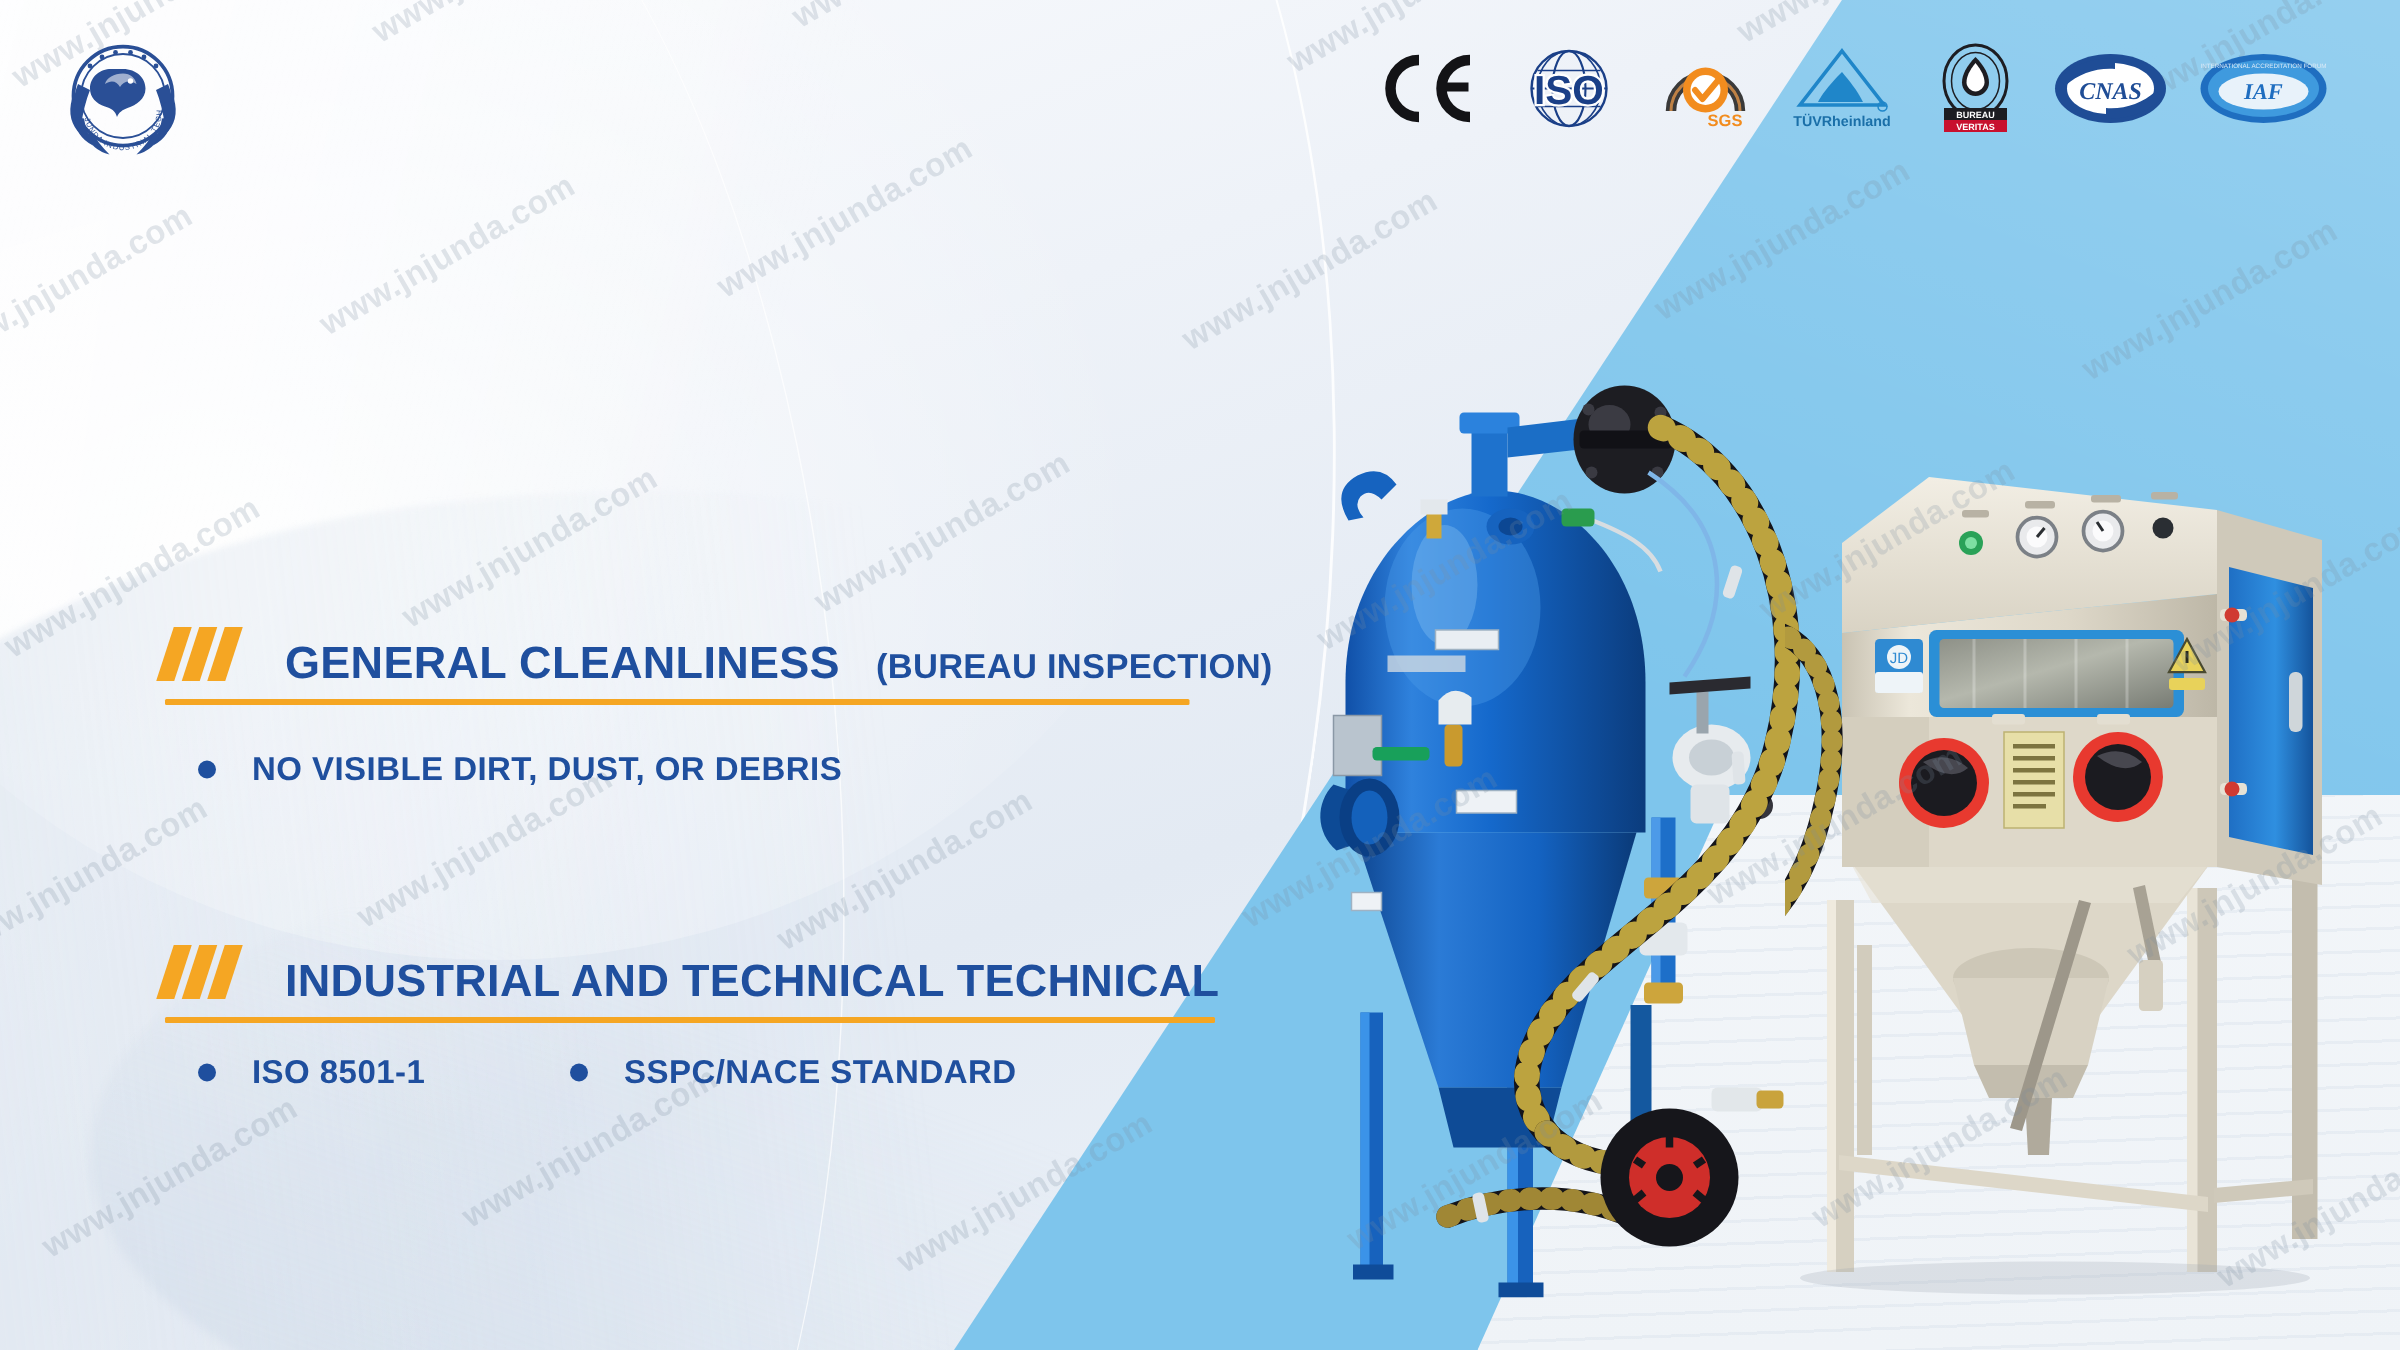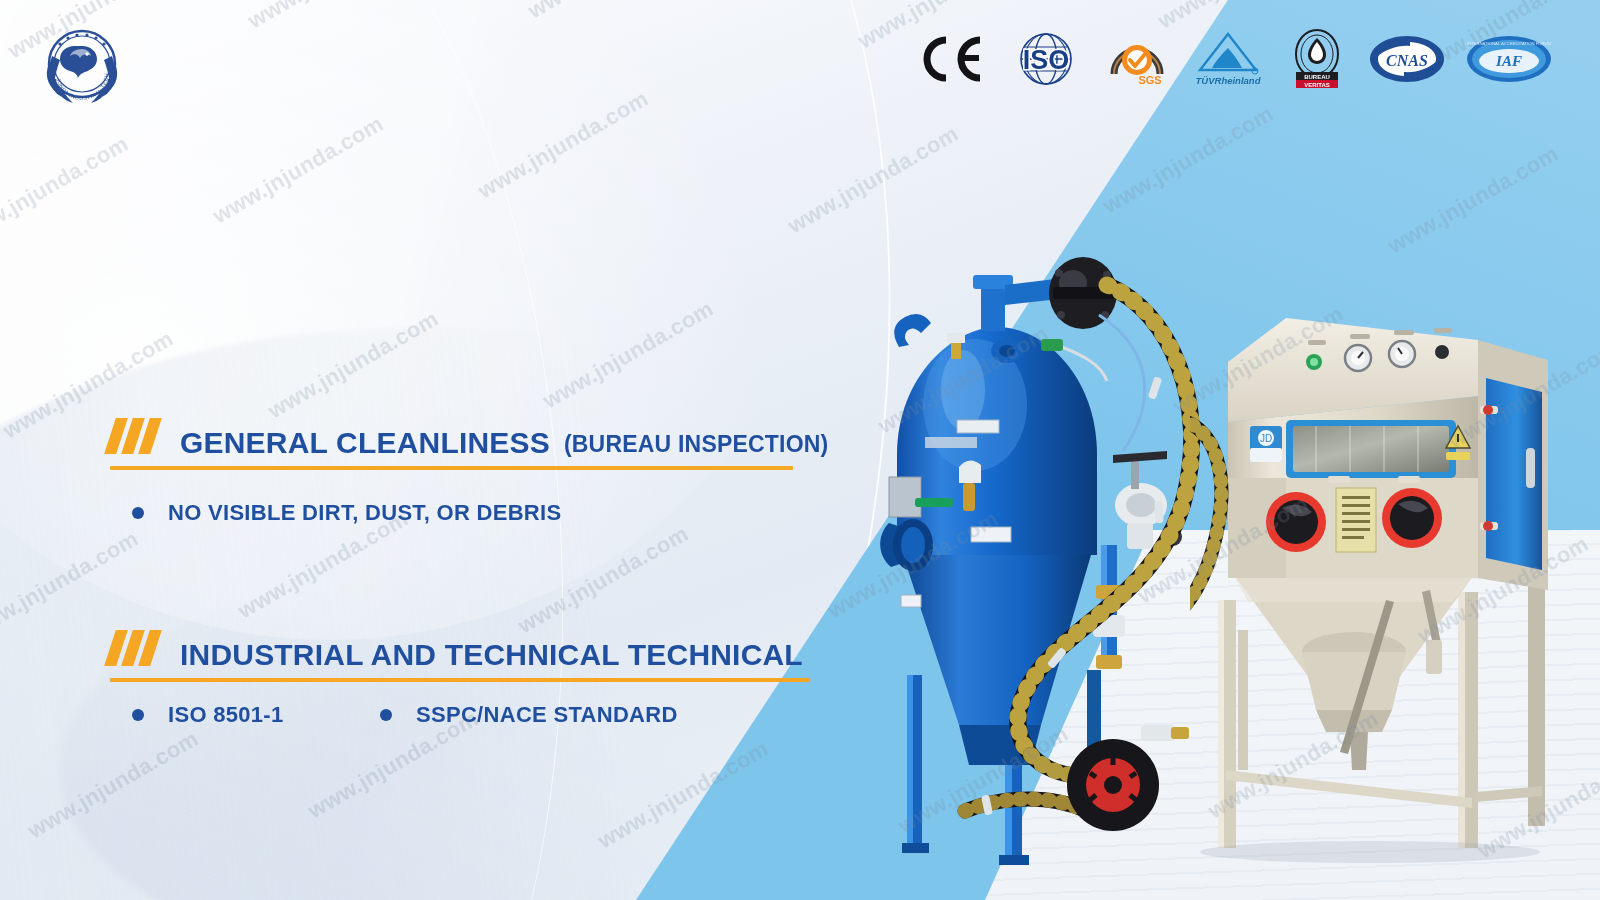--- a/index.html
+++ b/index.html
@@ -106,21 +106,21 @@
   
   #cert-row {
     position:absolute; right:48px; top:28px;
     display:flex; align-items:center; gap:18px; height:62px;
   }
   .cert { display:flex; align-items:center; justify-content:center; position:relative; }
   .cert svg { display:block; }
   .cert-ce  { width:72px; height:50px; }
   .cert-iso { width:80px; height:58px; }
   .cert-sgs { width:66px; height:58px; }
-  .cert-tuv { width:80px; height:58px;font-style:italic; }
+  .cert-tuv { width:80px; height:58px; }
   .cert-bv  { width:62px; height:62px; }
   .cert-cnas{ width:82px; height:52px; }
   .cert-iaf { width:86px; height:50px; }
 
   
   #headline { position:absolute; left:92px; top:106px; width:960px; }
   .kicker {
     font-size:41px; font-weight:700; color:#2a5cab;
     letter-spacing:.5px; line-height:1.05;
   }
@@ -128,21 +128,21 @@
     margin-top:22px;
     font-size:67px; font-weight:700; color:#23529e;
     letter-spacing:-0.5px; line-height:1.08;
     font-stretch:condensed;
   }
 
   
   .section { position:absolute; left:110px; }
   #sec-general { top:418px; }
   #sec-standards { top:630px; }
-  .sec-head { display:flex; align-items:flex-end; gap:6px; }
+  .sec-head { display:flex; align-items:flex-end; gap:16px; }
   .bars { display:flex; gap:5px; margin-right:18px; margin-bottom:4px; }
   .bar {
     width:12px; height:36px; background:#f5a623;
     transform:skewX(-18deg);
   }
   .sec-title {
     font-size:30px; font-weight:700; color:#1f4f9e;
     letter-spacing:.2px; line-height:1; white-space:nowrap;
   }
   .sec-sub {

